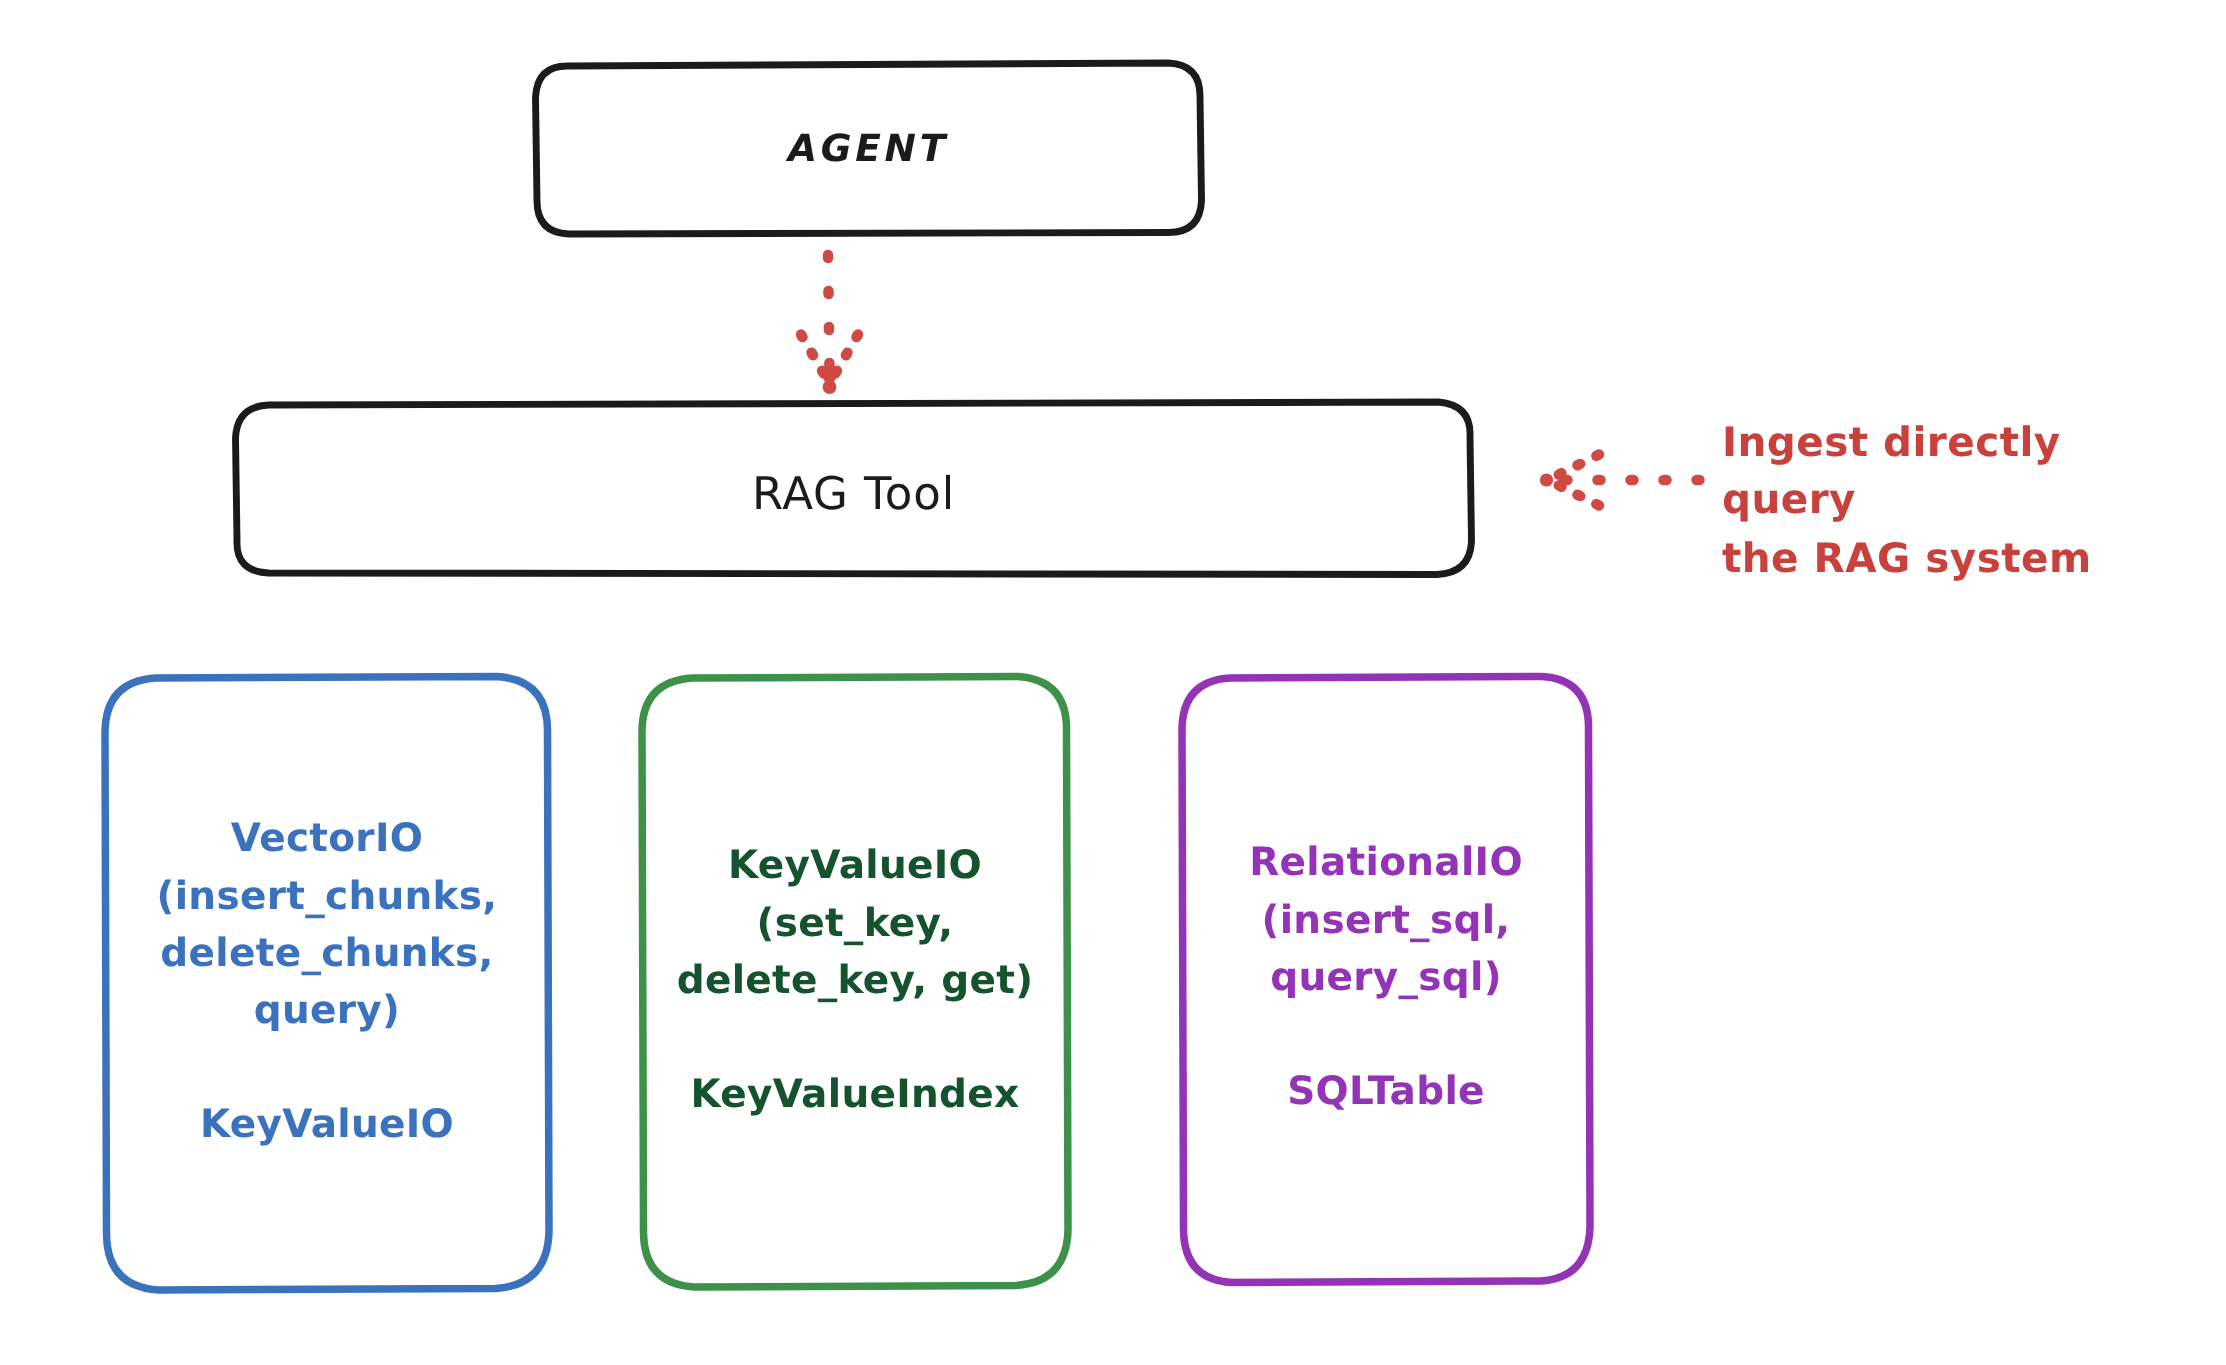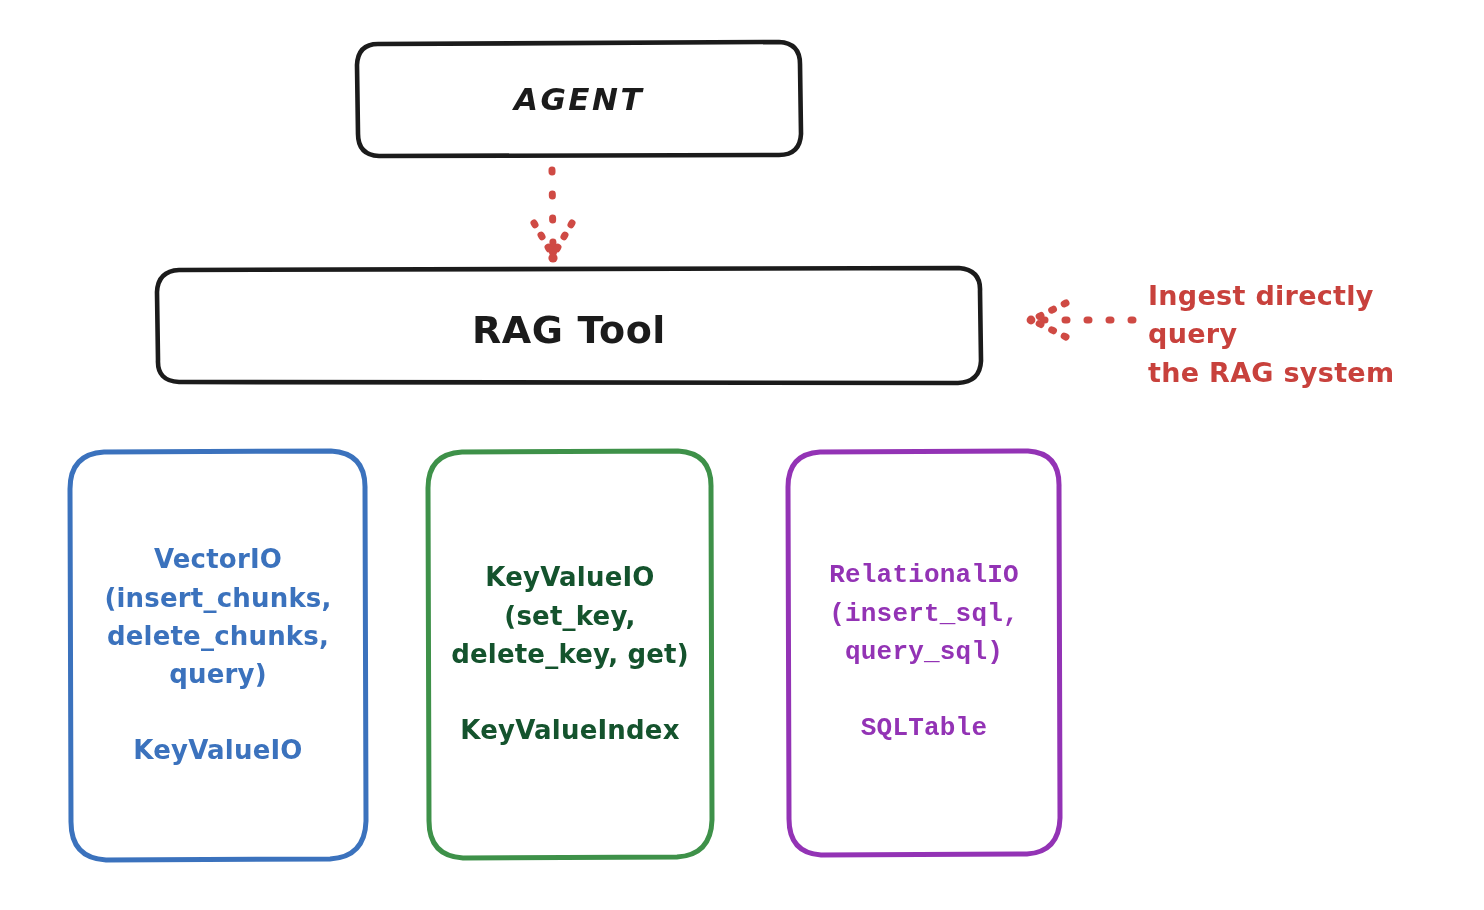--- a/index.html
+++ b/index.html
@@ -42,37 +42,37 @@
   }
 
   
   .box-agent {
     left: 357px;
     top: 42px;
     width: 444px;
     height: 114px;
   }
   .box-agent .node-label {
-    font-size: 31px;
+    font-size: 25px;
     font-style: italic;
     font-weight: 700;
     letter-spacing: 2.5px;
     color: #1b1b1b;
     font-family: "DejaVu Sans", sans-serif;
   }
 
   .box-ragtool {
     left: 157px;
     top: 268px;
     width: 824px;
     height: 115px;
   }
   .box-ragtool .node-label {
-    font-size: 38px;
-    font-weight: 700;
+    font-size: 30px;
+    font-weight: 400;
     color: #1b1b1b;
     letter-spacing: 0.6px;
     margin-top: 10px;
   }
 
   
   .box-provider .node-label {
     font-size: 26px;
     font-weight: 600;
     line-height: 1.47;
@@ -88,21 +88,20 @@
     left: 428px;
     top: 450px;
     width: 284px;
     height: 408px;
   }
   .box-rel {
     left: 788px;
     top: 450px;
     width: 272px;
     height: 404px;
-    font-family: Liberation Mono, monospace;
   }
 
   .box-vector .node-label { color: #3b72bd; }
   .box-kv     .node-label { color: #14532d; }
   .box-rel    .node-label { color: #9333b5; }
 
   
   .annotation {
     position: absolute;
     left: 1148px;

